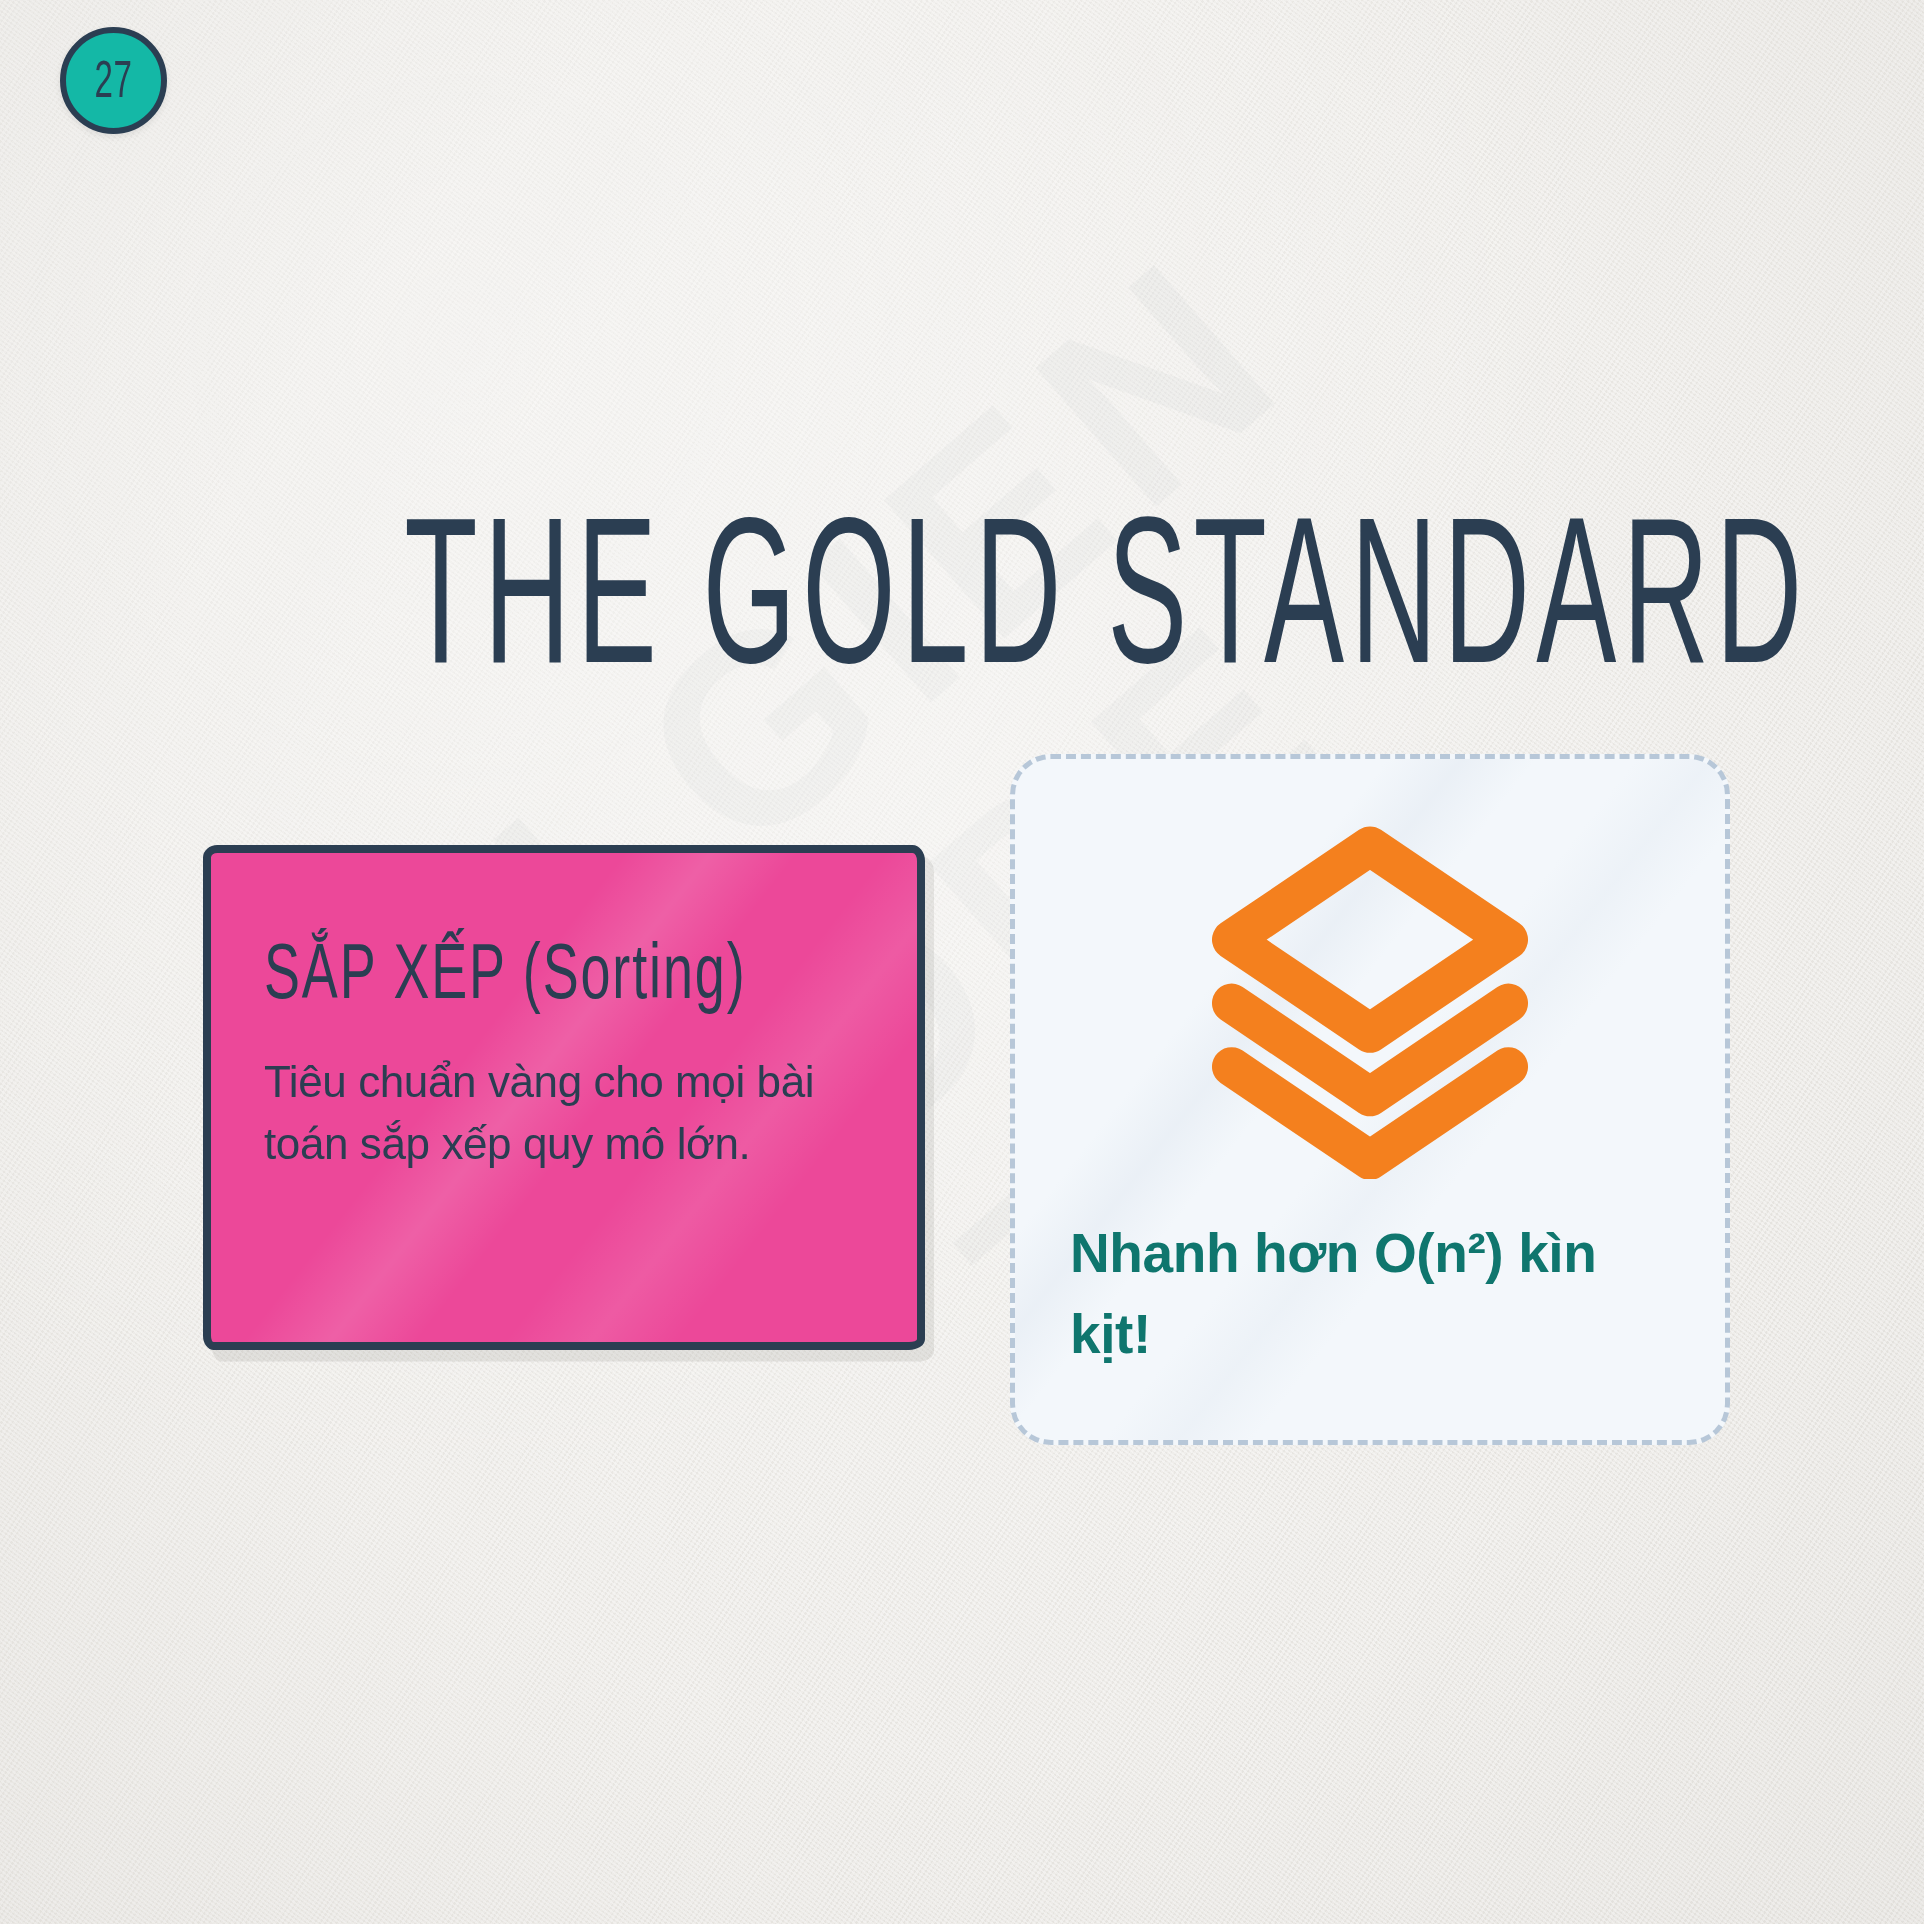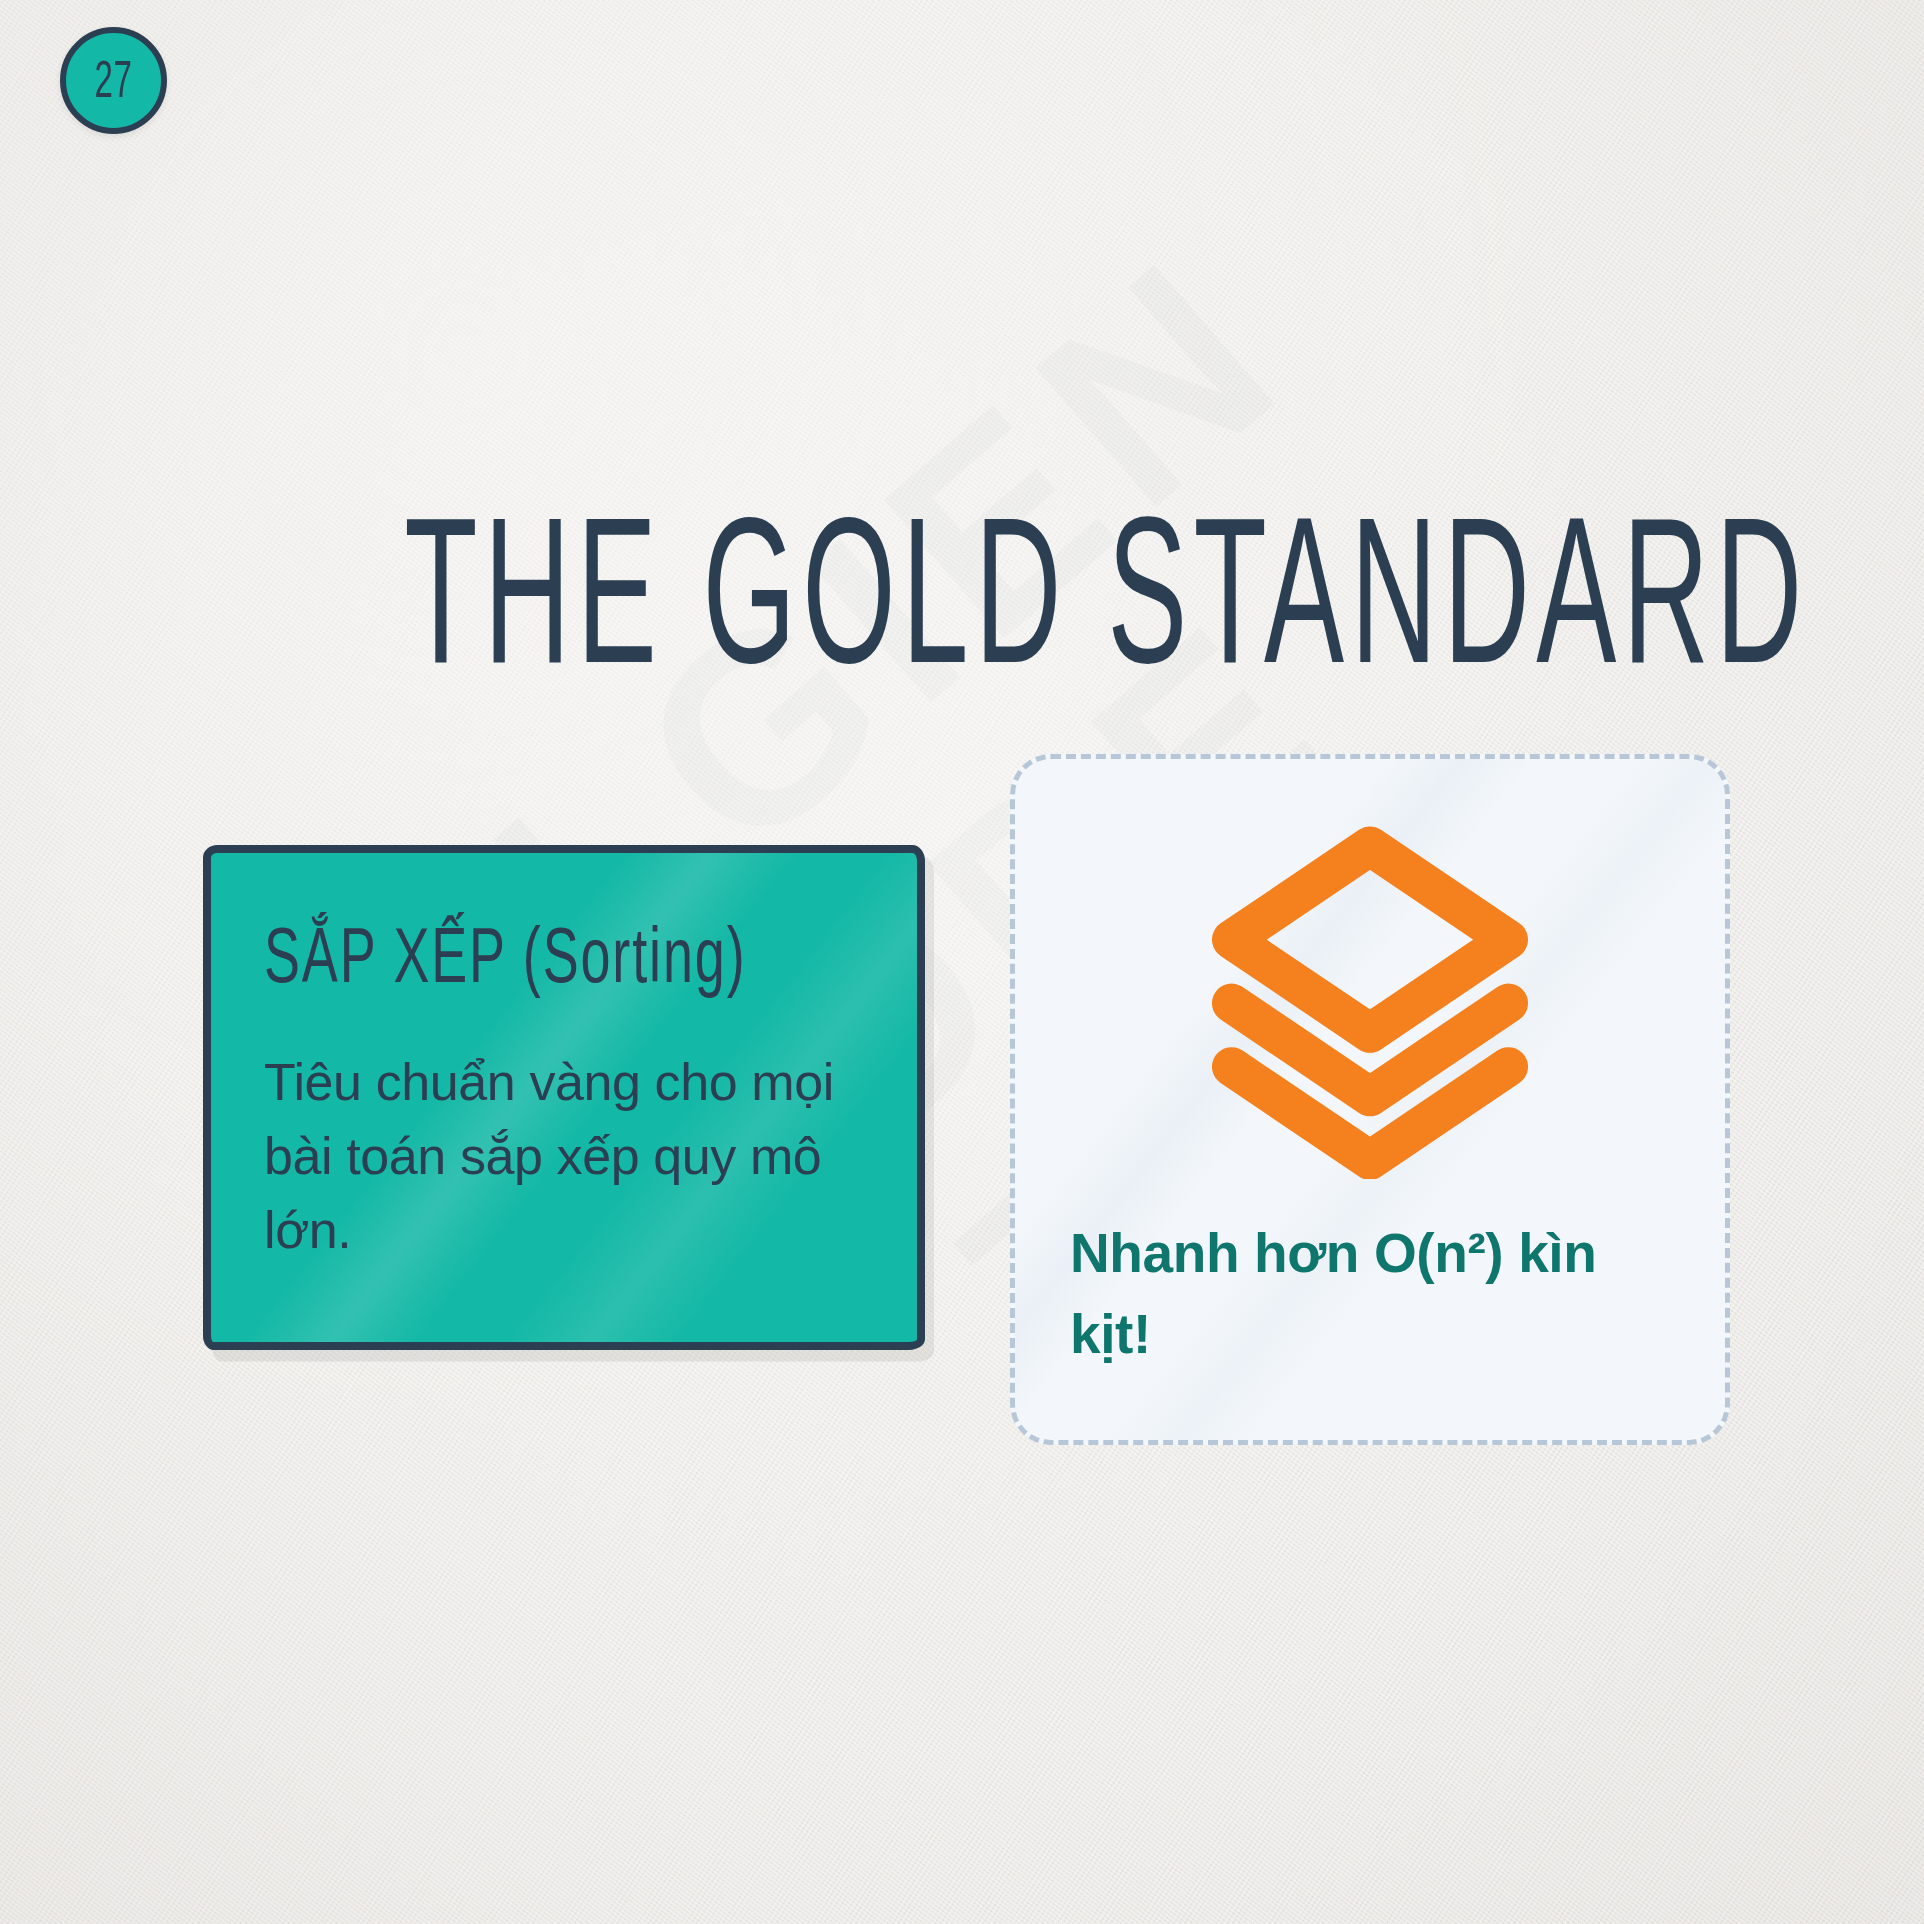--- a/index.html
+++ b/index.html
@@ -108,25 +108,25 @@
     white-space: nowrap;
   }
 
   
   #concept-card {
     position: absolute;
     left: 203px;
     top: 845px;
     width: 722px;
     height: 505px;
-    background: #14b8a6;
+    background: #ec4899;
     border: 8px solid #2b3e52;
     border-radius: 14.3px 12.5px 16px 10.7px / 12.5px 16px 10.7px 14.3px;
     box-shadow: 9px 11.6px 0 rgba(120,118,112,.14);
-    padding: 64px 0 0 53px;
+    padding: 80px 0 0 53px;
     overflow: hidden;
   }
   
   #concept-card::after {
     content: "";
     position: absolute;
     inset: -8px;
     border-radius: inherit;
     pointer-events: none;
     box-shadow: inset 0 0 0 0 transparent;
@@ -150,25 +150,25 @@
     line-height: 1;
     color: #2b3e52;
     letter-spacing: 2.7px;
     transform: scaleX(.70);
     transform-origin: left center;
     white-space: nowrap;
   }
   #concept-body {
     position: relative;
     z-index: 2;
-    margin-top: 52px;
+    margin-top: 41px;
     width: 570px;
     font-family: "Liberation Sans", sans-serif;
     font-weight: 400;
-    font-size: 52px;
+    font-size: 44px;
     line-height: 1.42;
     color: #2b3e52;
     letter-spacing: -0.4px;
   }
 
   
   #benefit-card {
     position: absolute;
     left: 1010px;
     top: 754px;

